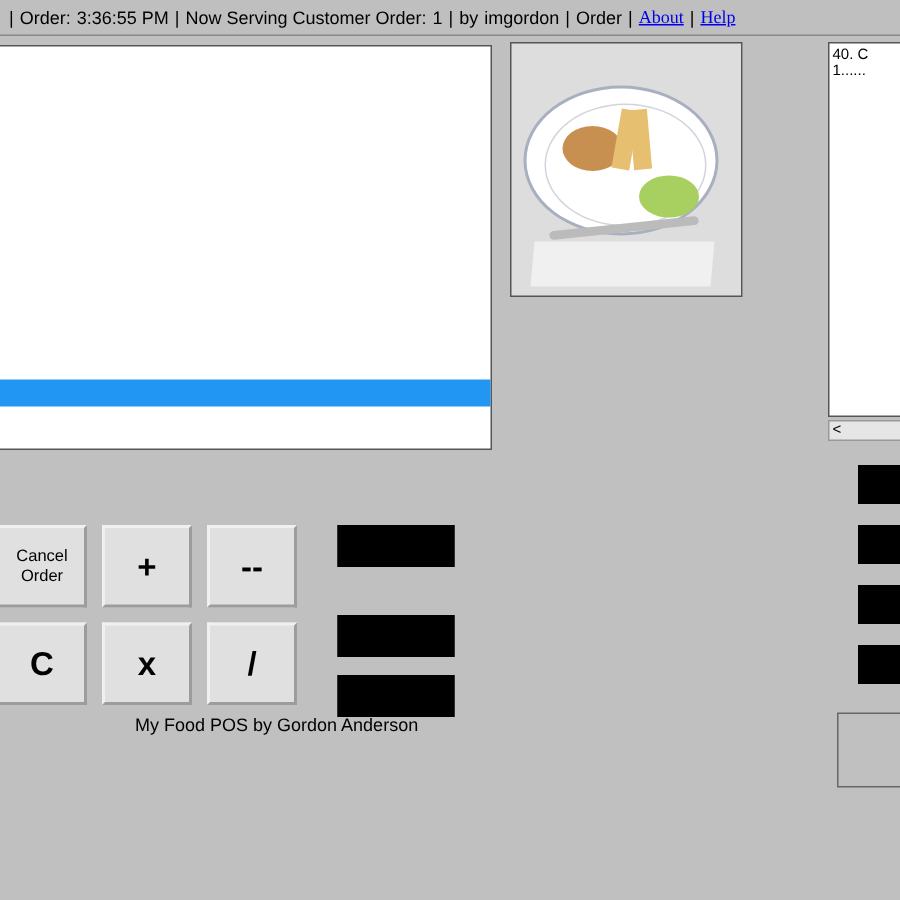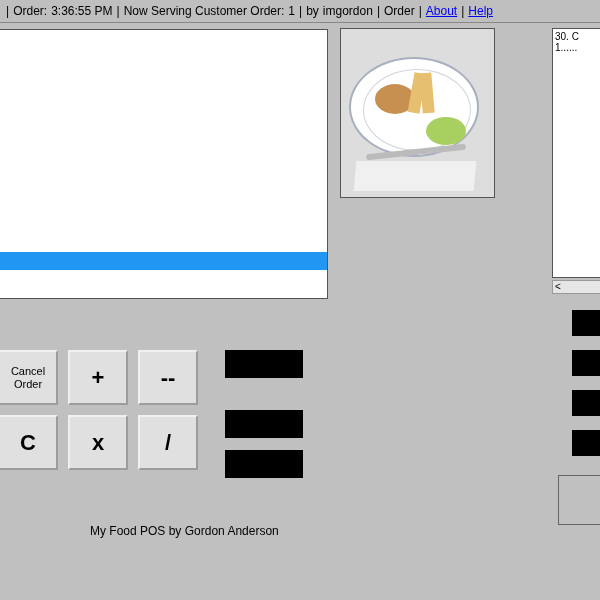--- a/index.html
+++ b/index.html
@@ -14,21 +14,21 @@
 .header {
   background: #bfbfbf;
   padding: 4px 6px;
   font-size: 12px;
   color: #000;
   display: flex;
   align-items: center;
   gap: 4px;
   border-bottom: 1px solid #888;
 }
-.header a { color: #0000ee; text-decoration: underline; cursor: pointer; }
+.header a { color: #0000ee; text-decoration: underline; cursor: pointer; font-family: Liberation Serif, serif; }
 .header .sep { color: #000; }
 
 .main-area {
   width: 330px;
   height: 270px;
   background: #fff;
   border: 1px solid #555;
   margin-left: -2px;
   margin-top: 6px;
   position: relative;
@@ -139,21 +139,21 @@
   top: 475px;
   width: 44px;
   height: 50px;
   border: 1px solid #666;
   background: #c0c0c0;
 }
 
 .footer-text {
   position: absolute;
   left: 90px;
-  top: 524px;
+  top: 476px;
   font-size: 12px;
 }
 </style>
 </head>
 <body>
 
 <div class="header">
   <span class="sep">|</span>
   <span>Order:</span>
   <span>3:36:55 PM</span>
@@ -180,21 +180,21 @@
   <div class="napkin"></div>
   <div class="plate"></div>
   <div class="food1"></div>
   <div class="fries"></div>
   <div class="fries2"></div>
   <div class="salad"></div>
   <div class="knife"></div>
 </div>
 
 <div class="order-list">
-  <div>30. C</div>
+  <div>40. C</div>
   <div>1......</div>
 </div>
 <div class="scroll-hint">&lt;</div>
 
 <div class="keypad">
   <div class="kbtn" style="font-size:11px;line-height:1.1">Cancel Order</div>
   <div class="kbtn big">+</div>
   <div class="kbtn big">--</div>
   <div class="kbtn big">C</div>
   <div class="kbtn big">x</div>

